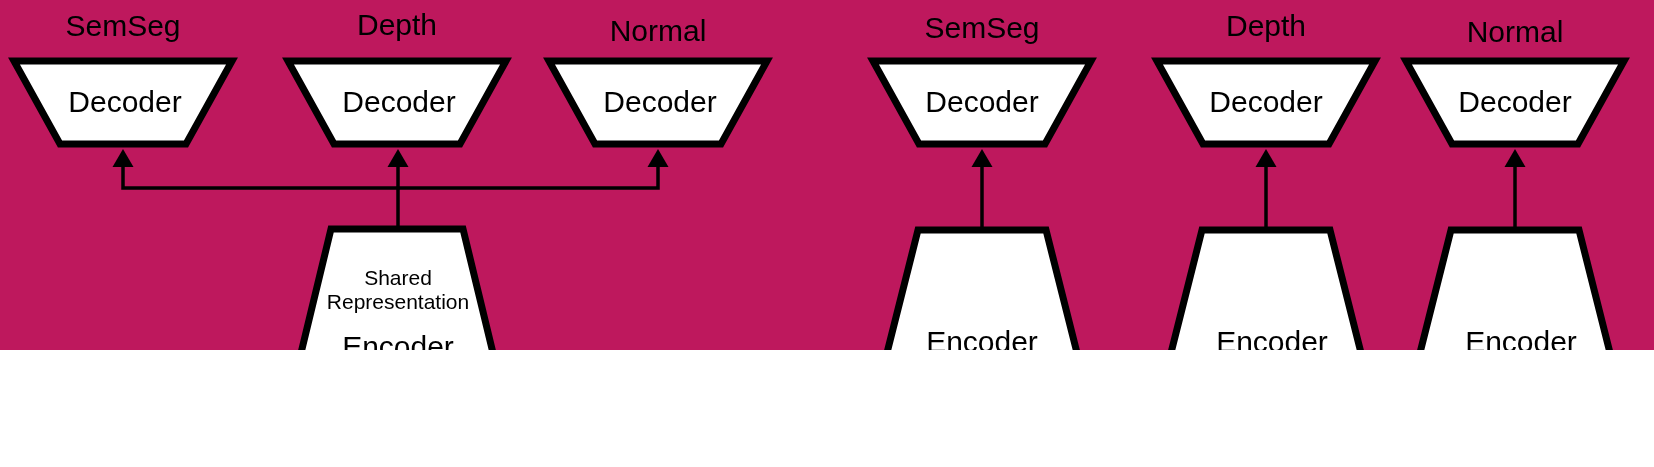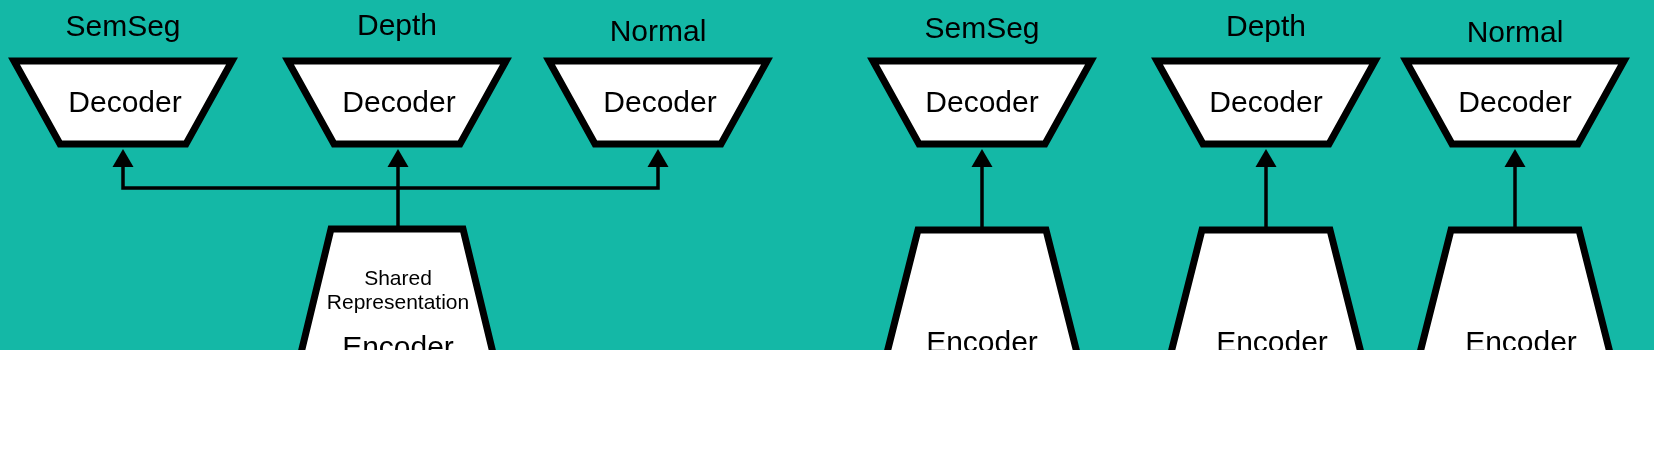--- a/index.html
+++ b/index.html
@@ -4,21 +4,21 @@
 <style>
   html, body {
     margin: 0;
     padding: 0;
     background: #ffffff;
   }
   .canvas {
     position: relative;
     width: 1654px;
     height: 350px;
-    background: #14b8a6;
+    background: #be185d;
     font-family: "Liberation Sans", sans-serif;
     text-align: center;
   }
   svg { display: block; }
   .shape {
     fill: #ffffff;
     stroke: #000000;
     stroke-width: 7;
     stroke-linejoin: miter;
   }

